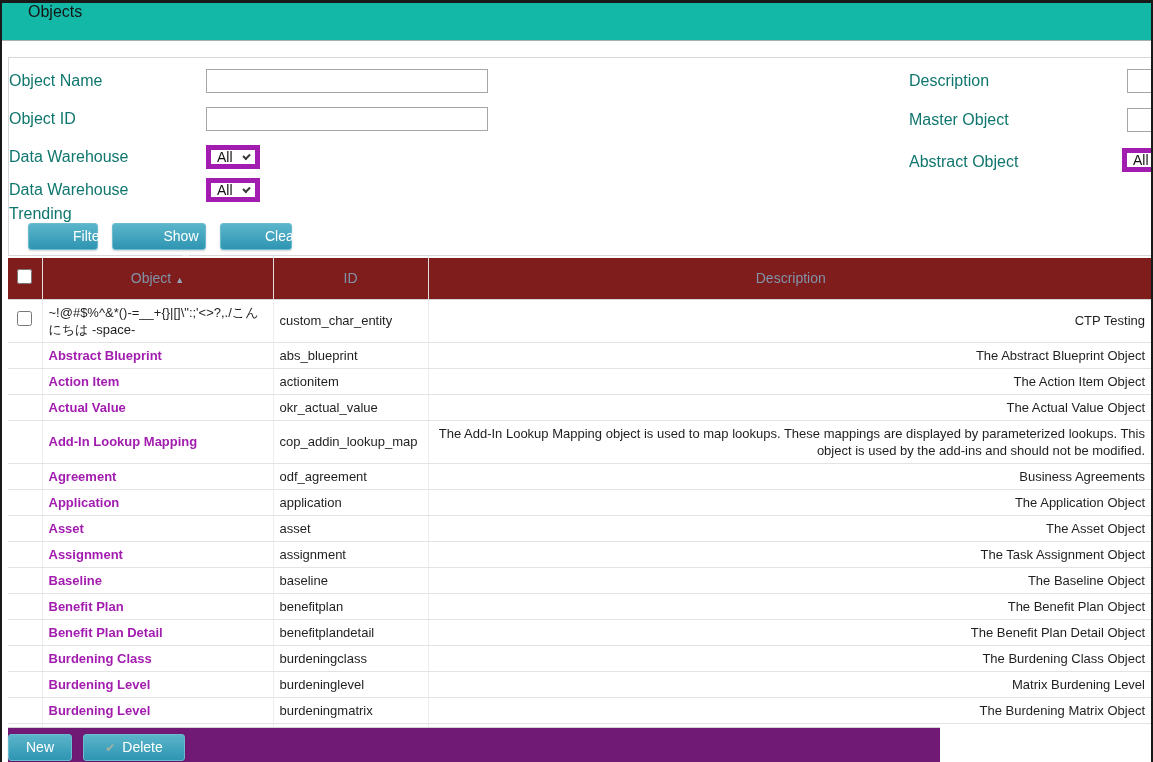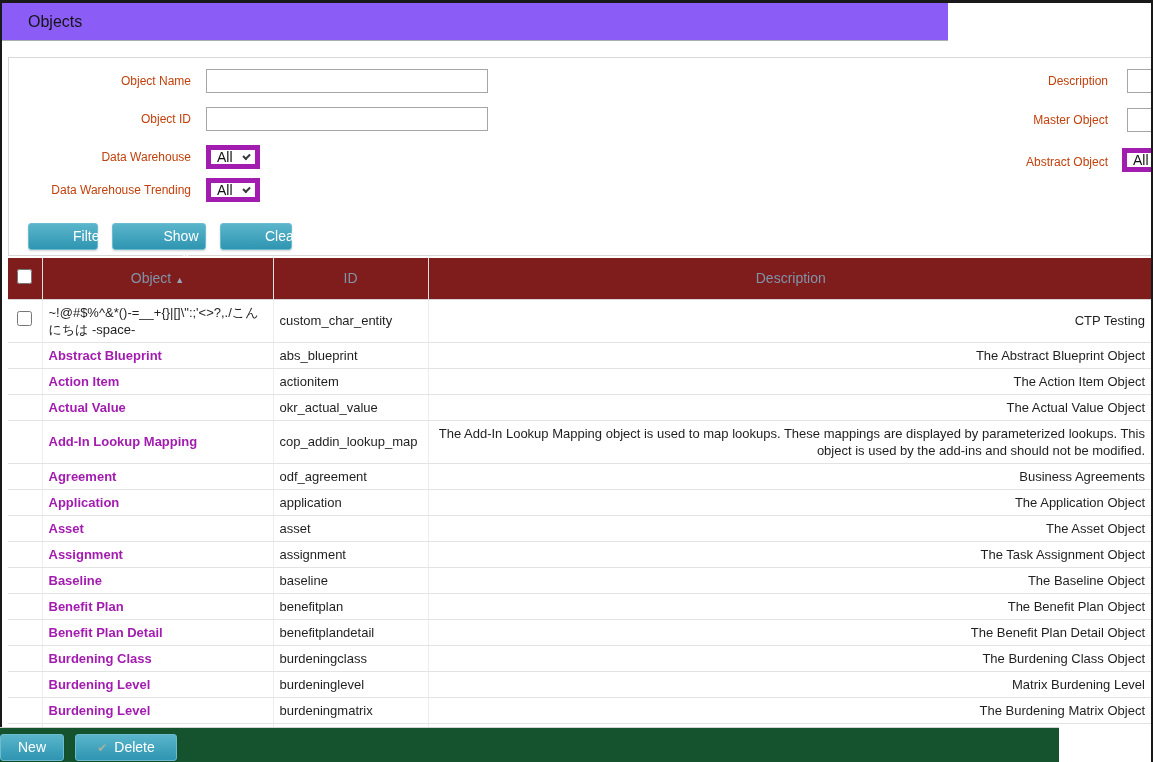--- a/index.html
+++ b/index.html
@@ -6,29 +6,29 @@
   html,body { width:1153px; height:762px; }
   body { font-family:"Liberation Sans", sans-serif; background:#fff; overflow:hidden; }
   #page { position:relative; width:1153px; height:762px; background:#fff; overflow:hidden; }
 
   
   .edge-top    { position:absolute; top:0; left:0; width:1153px; height:3px; background:#191919; z-index:9; }
   .edge-left   { position:absolute; top:0; left:0; width:2px; height:762px; background:#191919; z-index:9; }
   .edge-right  { position:absolute; top:0; right:0; width:2px; height:762px; background:#191919; z-index:9; }
 
   
-  .titlebar { position:absolute; top:3px; left:2px; width:946px; height:38px;
-              background:#8b5cf6; border-bottom:1px solid #a8b0ad;
-              display:flex; align-items:center; padding-left:26px; }
+  .titlebar { position:absolute; top:3px; left:2px; width:1149px; height:38px;
+              background:#14b8a6; border-bottom:1px solid #a8b0ad;
+              display:flex; align-items:flex-start; padding-left:26px; }
   .titlebar h1 { font-size:16px; font-weight:400; color:#151515; }
 
   
   .filter-panel { position:absolute; top:57px; left:8px; width:1200px; height:199px;
                   background:#fff; border:1px solid #d8d8d8; }
-  .flabel { position:absolute; font-size:12px; color:#c2410c; text-align:right; line-height:24px; }
+  .flabel { position:absolute; font-size:16px; color:#0f766e; text-align:left; line-height:24px; }
   .tinput { position:absolute; height:24px; border:1px solid #a6a6a6; background:#fff;
             font-size:13px; padding:0 5px; font-family:"Liberation Sans", sans-serif; }
   .selbox { position:absolute; height:24px; border:5px solid #a21caf; background:#fff;
             display:flex; align-items:center; padding:0 6px; font-size:14px; color:#111; cursor:pointer; }
   .selbox .chev { display:inline-block; width:7px; height:7px; border-right:2px solid #3a3a3a;
                   border-bottom:2px solid #3a3a3a; transform:rotate(45deg) translate(-1px,-1px);
                   margin-left:11px; }
 
   .btn { display:inline-block; border:1px solid #6cbcd0; border-radius:3px; color:#fff;
          background:linear-gradient(#5ab5ca, #2e95b2); font-size:14px; text-align:center;
@@ -45,22 +45,22 @@
        padding:4px 8px 4px 6px; vertical-align:middle; line-height:17px; background:#fff; }
   td:last-child { border-right:none;text-align:right; }
   td.col-check { text-align:center; padding:4px 2px; }
   .sort-arrow { font-size:9px; color:#96a5b5; margin-left:4px; }
   .link { color:#a21caf; cursor:pointer;font-weight:bold; }
   .objtext { color:#1f1f1f; word-break:break-all; }
   input[type="checkbox"] { width:15px; height:15px; cursor:pointer; }
   tr.stub td { height:12px; padding:0; border-bottom:none; }
 
   
-  .footer { position:absolute; top:727px; left:0; width:1059px; height:35px;
-            background:#14532d; border-top:1px solid #d2d2d2; z-index:10; }
+  .footer { position:absolute; top:727px; left:8px; width:932px; height:35px;
+            background:#701a75; border-top:1px solid #d2d2d2; z-index:10; }
   .footer .btn { position:absolute; top:6px; height:27px; line-height:25px; }
   .check-glyph { color:#a3b0a4; margin-right:7px; font-size:12px; }
 </style>
 </head>
 <body>
 
 <div id="page">
   <div class="edge-top"></div>
 
   <div class="titlebar">

